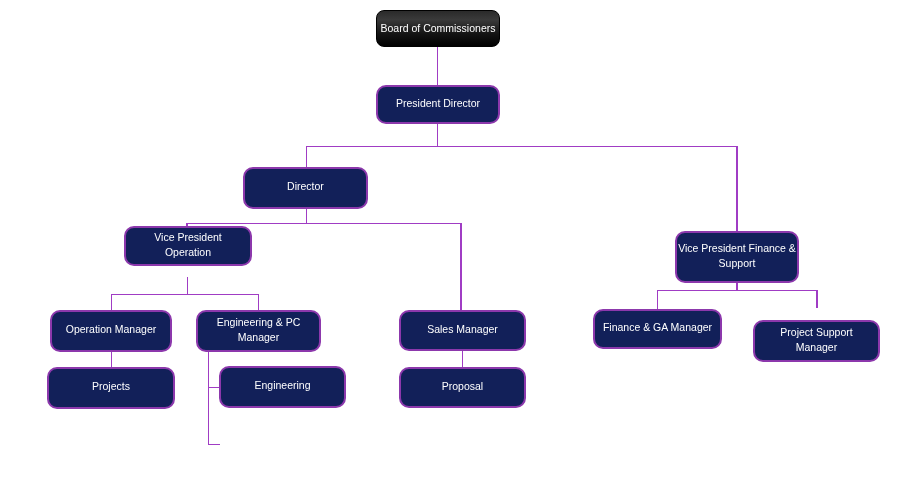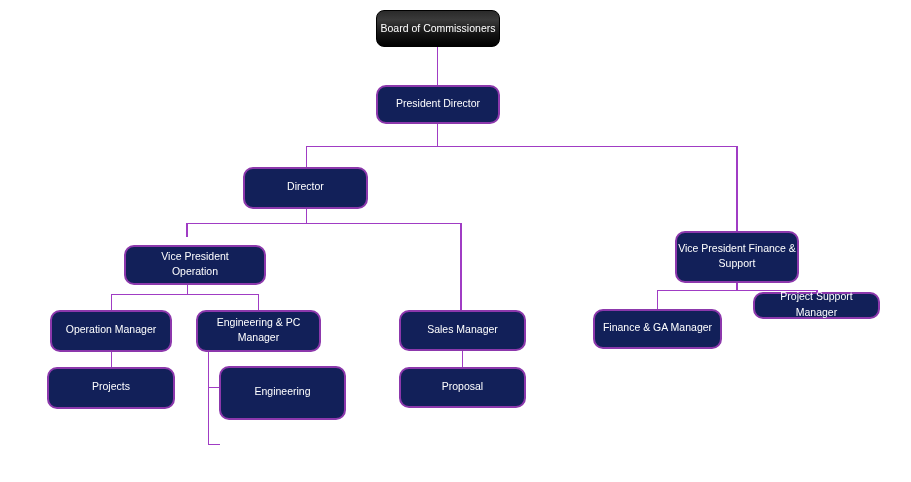--- a/index.html
+++ b/index.html
@@ -18,29 +18,29 @@
   }
   .node.root{
     background:linear-gradient(180deg,#2a2a2a 0%,var(--root-fill-top) 25%,#141414 65%,var(--root-fill-bottom) 100%);
     border:1px solid #000;border-radius:8px;color:var(--root-text);padding-bottom:0;
   }
   .cline{position:absolute;background:var(--connector);}
   
   #n0{left:376px;top:10px;width:124px;height:37px}
   #n1{left:376px;top:85px;width:124px;height:39px}
   #n2{left:243px;top:167px;width:125px;height:42px}
-  #n3{left:124px;top:245px;width:142px;height:40px}
+  #n3{left:124px;top:226px;width:128px;height:40px}
   #n4{left:675px;top:231px;width:124px;height:52px}
   #n5{left:50px;top:310px;width:122px;height:42px}
   #n6{left:196px;top:310px;width:125px;height:42px}
   #n7{left:399px;top:310px;width:127px;height:41px}
   #n8{left:593px;top:309px;width:129px;height:40px}
-  #n9{left:753px;top:292px;width:127px;height:27px}
+  #n9{left:753px;top:320px;width:127px;height:42px}
   #n10{left:47px;top:367px;width:128px;height:42px}
-  #n11{left:219px;top:366px;width:127px;height:54px}
+  #n11{left:219px;top:366px;width:127px;height:42px}
   #n12{left:399px;top:367px;width:127px;height:41px}
   #n13{left:219px;top:424px;width:127px;height:41px}
 </style>
 </head>
 <body>
 
 <div class="canvas">
 
   <div>
     <div class="cline" style="left:436.5px;top:47px;width:1.5px;height:38px"></div>

